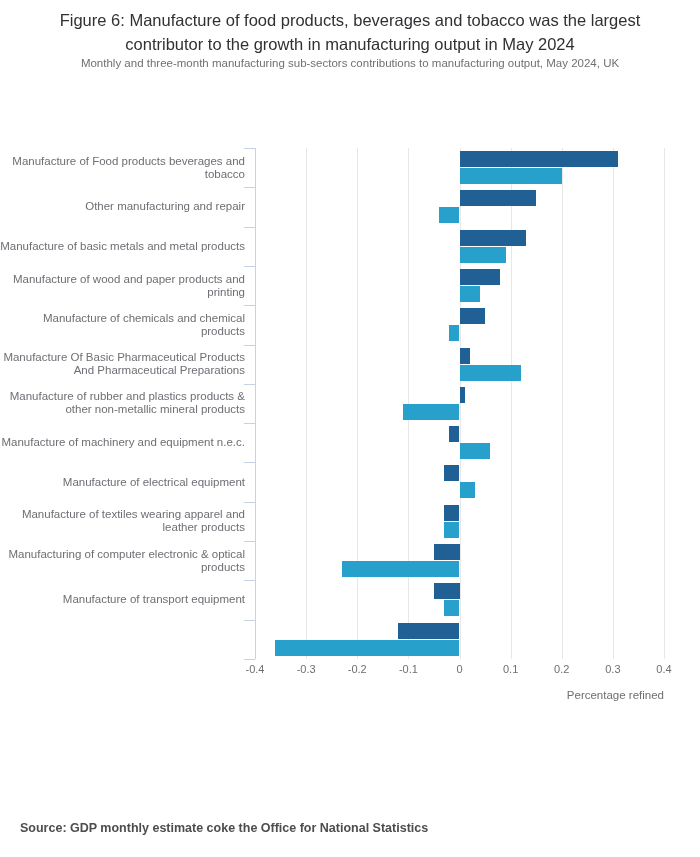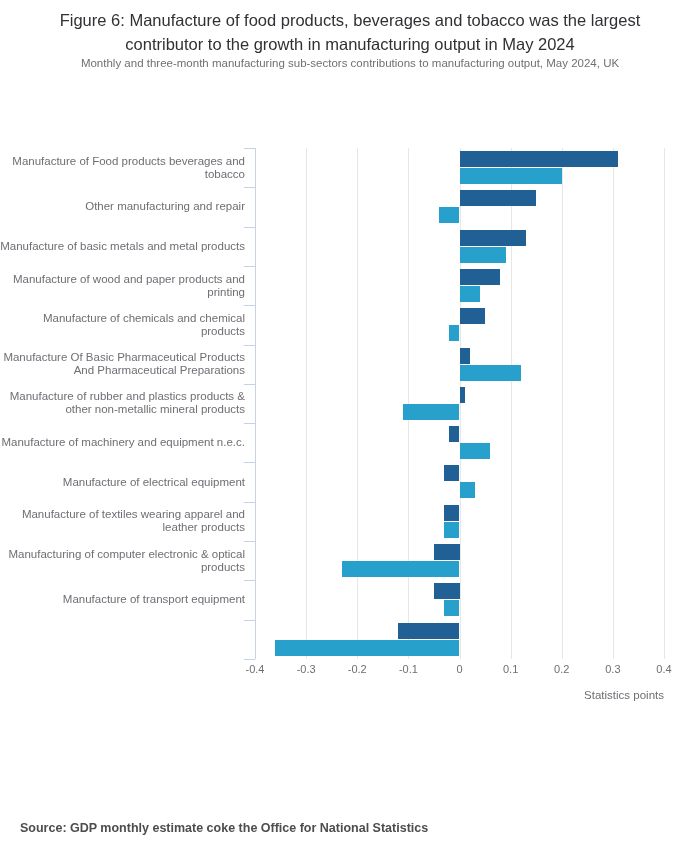--- a/index.html
+++ b/index.html
@@ -183,18 +183,18 @@
       <div class="x-tick-label" style="left: 0%;">-0.4</div>
       <div class="x-tick-label" style="left: 12.5%;">-0.3</div>
       <div class="x-tick-label" style="left: 25%;">-0.2</div>
       <div class="x-tick-label" style="left: 37.5%;">-0.1</div>
       <div class="x-tick-label" style="left: 50%;">0</div>
       <div class="x-tick-label" style="left: 62.5%;">0.1</div>
       <div class="x-tick-label" style="left: 75%;">0.2</div>
       <div class="x-tick-label" style="left: 87.5%;">0.3</div>
       <div class="x-tick-label" style="left: 100%;">0.4</div>
     </div>
-  <div class="x-axis-label">Statistics points</div>
+  <div class="x-axis-label">Percentage refined</div>
 
 
   <div class="source">Source: GDP monthly estimate coke the Office for National Statistics</div>
 
 </div>
 
 </body></html>

